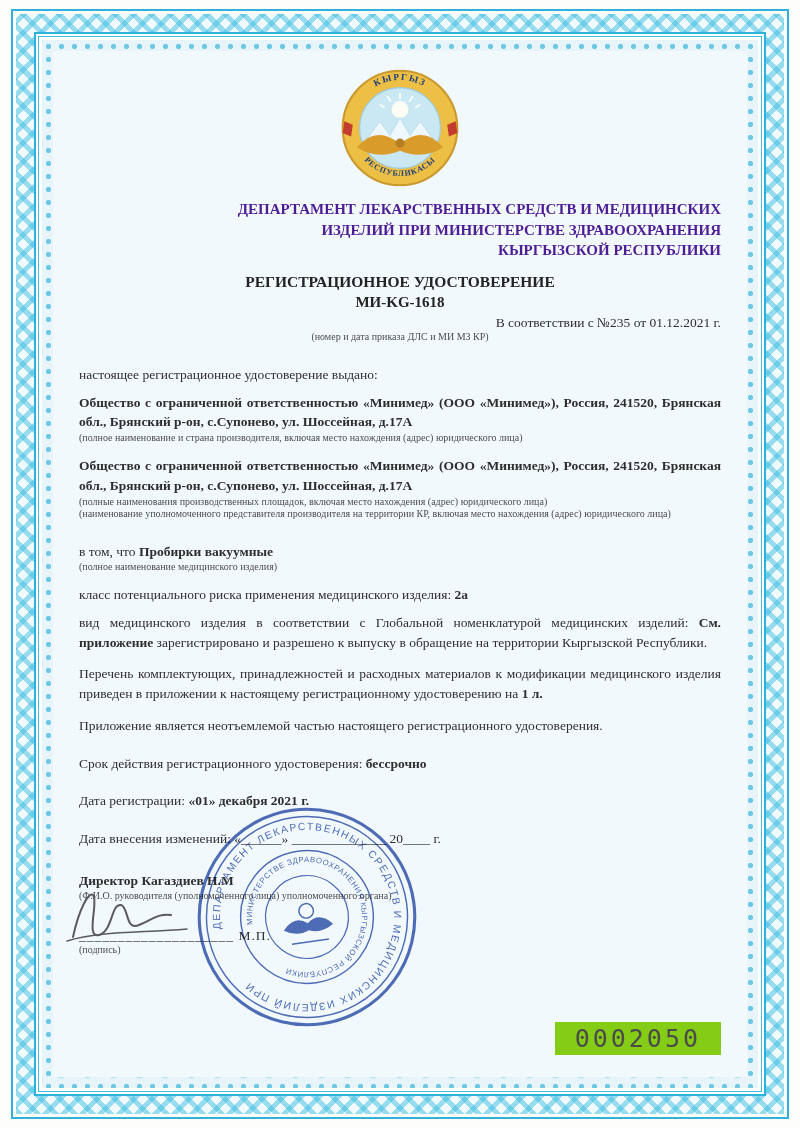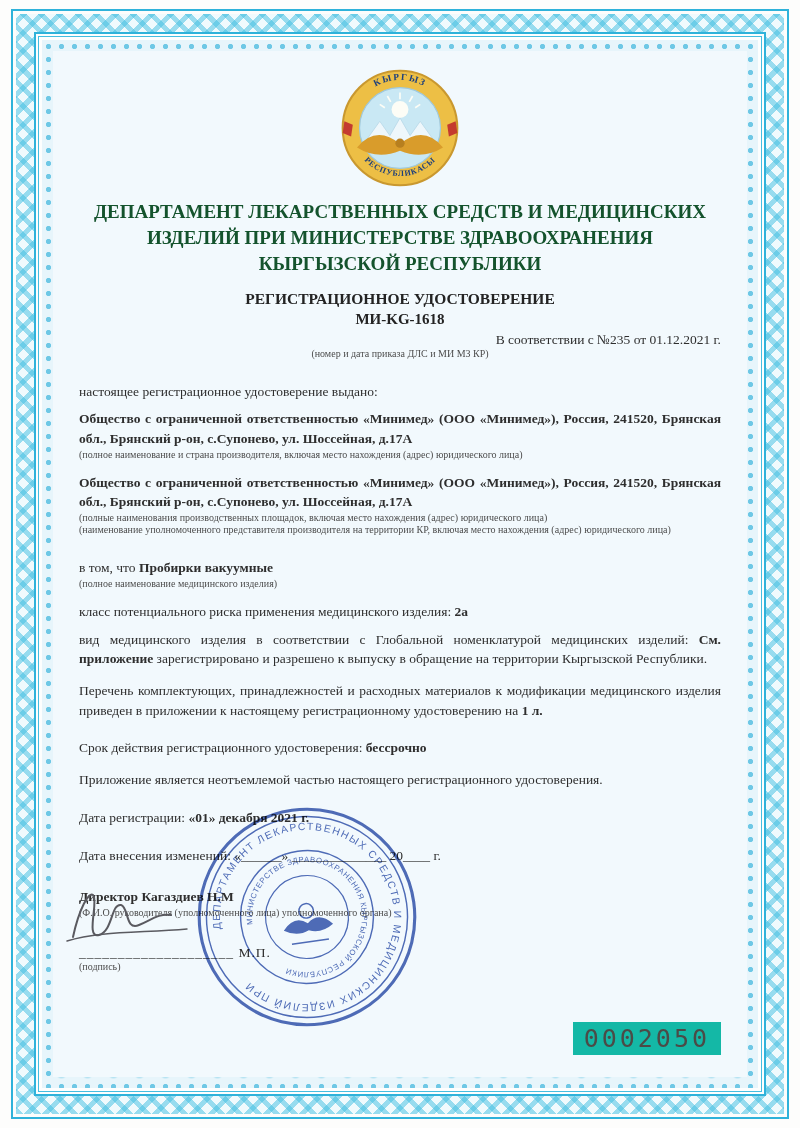--- a/index.html
+++ b/index.html
@@ -39,22 +39,22 @@
     flex:1;
     background:#f2f9fd;
     padding:6px 26px 10px;
     position:relative;
   }
 
   .emblem-wrap { text-align:center; margin:12px auto 8px; }
   .emblem-svg { width:118px; height:118px; }
 
   .dept {
-    text-align:center; font-weight:bold; font-size:19px;
-    line-height:1.38; color:#14532d; margin-top:6px;
+    text-align:right; font-weight:bold; font-size:15px;
+    line-height:1.38; color:#4c1d95; margin-top:6px;
   }
   .doc-title { text-align:center; font-weight:bold; font-size:15.5px; margin-top:12px; color:#232323;}
   .doc-number { text-align:center; font-weight:bold; font-size:15px; margin-top:3px; color:#232323;}
   .accordance { text-align:right; font-size:13.5px; margin-top:4px; }
   .note { font-size:10px; color:#4c4c4c; line-height:1.2; }
   .note.center { text-align:center; }
 
   .par { font-size:13.5px; line-height:1.46; text-align:justify; }
   .par.b { font-weight:bold; }
   .mt8  { margin-top:8px; }
@@ -63,21 +63,21 @@
   .mt18 { margin-top:18px; }
   .mt22 { margin-top:22px; }
   b { font-weight:bold; }
 
   .sig-row { font-size:13.5px; margin-top:26px; letter-spacing:1px; }
 
   .serial {
     position:absolute; right:26px; bottom:22px;
     font-family:"DejaVu Sans Mono","Liberation Mono",monospace;
     font-size:25px; letter-spacing:3px; color:#4b4b47;
-    background:#14b8a6; padding:2px 11px;
+    background:#84cc16; padding:2px 20px;
   }
 
   .stamp {
     position:absolute; left:140px; top:752px;
     width:228px; height:228px;
     opacity:.82; mix-blend-mode:multiply;
     transform:rotate(-8deg);
     pointer-events:none;
   }
   .signature-svg {
@@ -151,23 +151,23 @@
 
         <p class="par mt14"><span>в том, что </span><b>Пробирки вакуумные</b></p>
         <div class="note">(полное наименование медицинского изделия)</div>
 
         <p class="par mt12"><span>класс потенциального риска применения медицинского изделия: </span><b>2а</b></p>
 
         <p class="par mt8"><span>вид медицинского изделия в соответствии с Глобальной номенклатурой медицинских изделий: </span><b>См. приложение</b><span> зарегистрировано и разрешено к выпуску в обращение на территории Кыргызской Республики.</span></p>
 
         <p class="par mt12"><span>Перечень комплектующих, принадлежностей и расходных материалов к модификации медицинского изделия приведен в приложении к настоящему регистрационному удостоверению на </span><b>1 л.</b></p>
 
+        <p class="par mt12">Приложение является неотъемлемой частью настоящего регистрационного удостоверения.</p>
+
         <p class="par mt18"><span>Срок действия регистрационного удостоверения: </span><b>бессрочно</b></p>
-
-        <p class="par mt12">Приложение является неотъемлемой частью настоящего регистрационного удостоверения.</p>
 
         <p class="par mt18"><span>Дата регистрации: </span><b>«01» декабря 2021 г.</b></p>
 
         <p class="par mt18">Дата внесения изменений: «______» ______________ 20____ г.</p>
 
         <p class="par b mt22">Директор Кагаздиев Н.М</p>
         <div class="note">(Ф.И.О. руководителя (уполномоченного лица) уполномоченного органа)</div>
 
         <p class="sig-row"><span>____________________</span> <span>М.П.</span></p>
         <div class="note">(подпись)</div>

